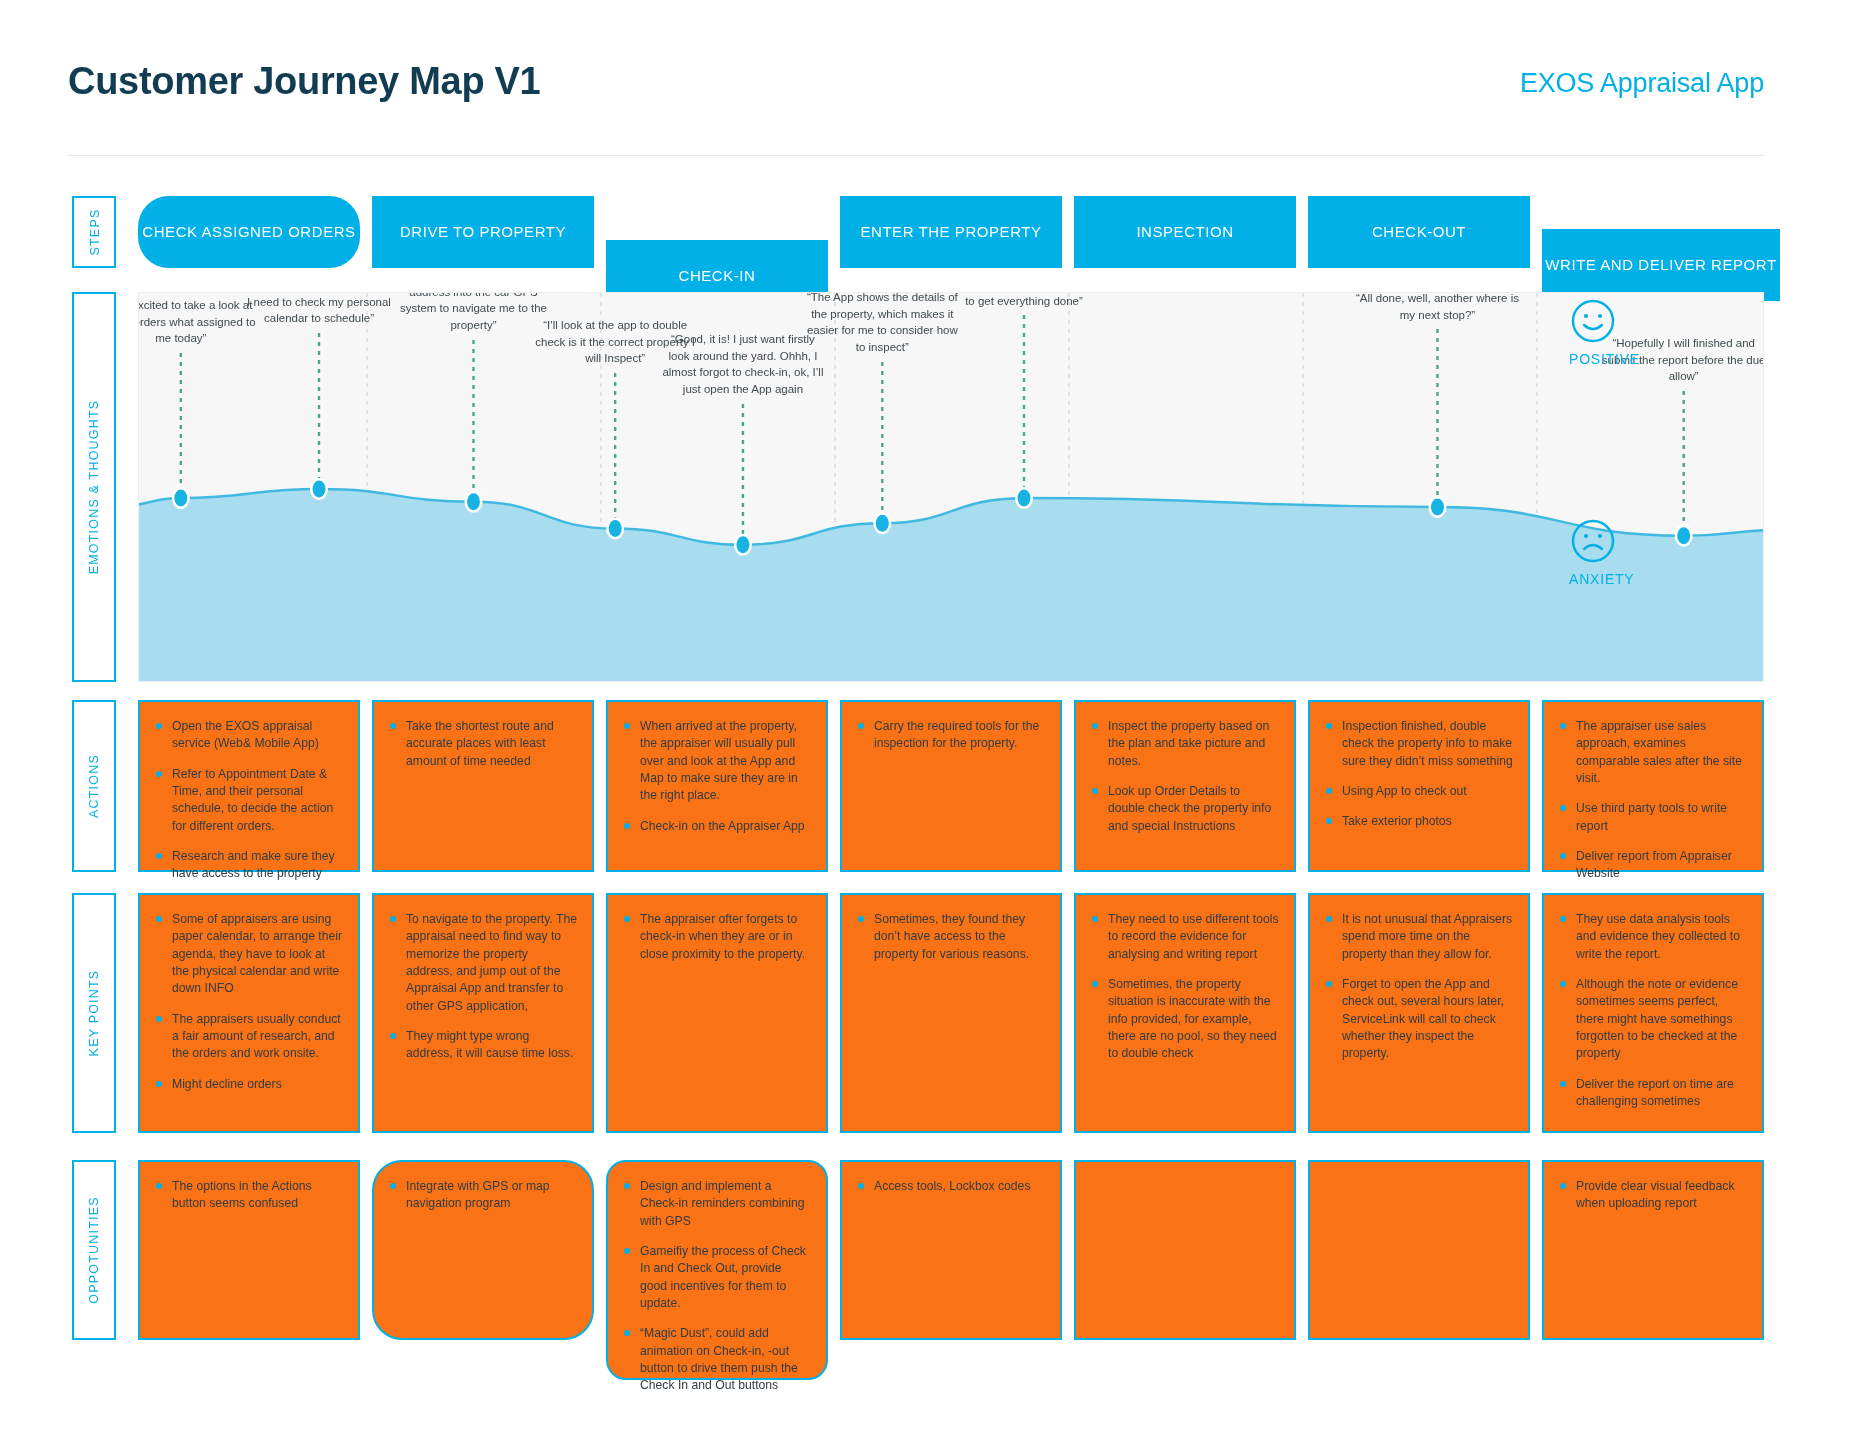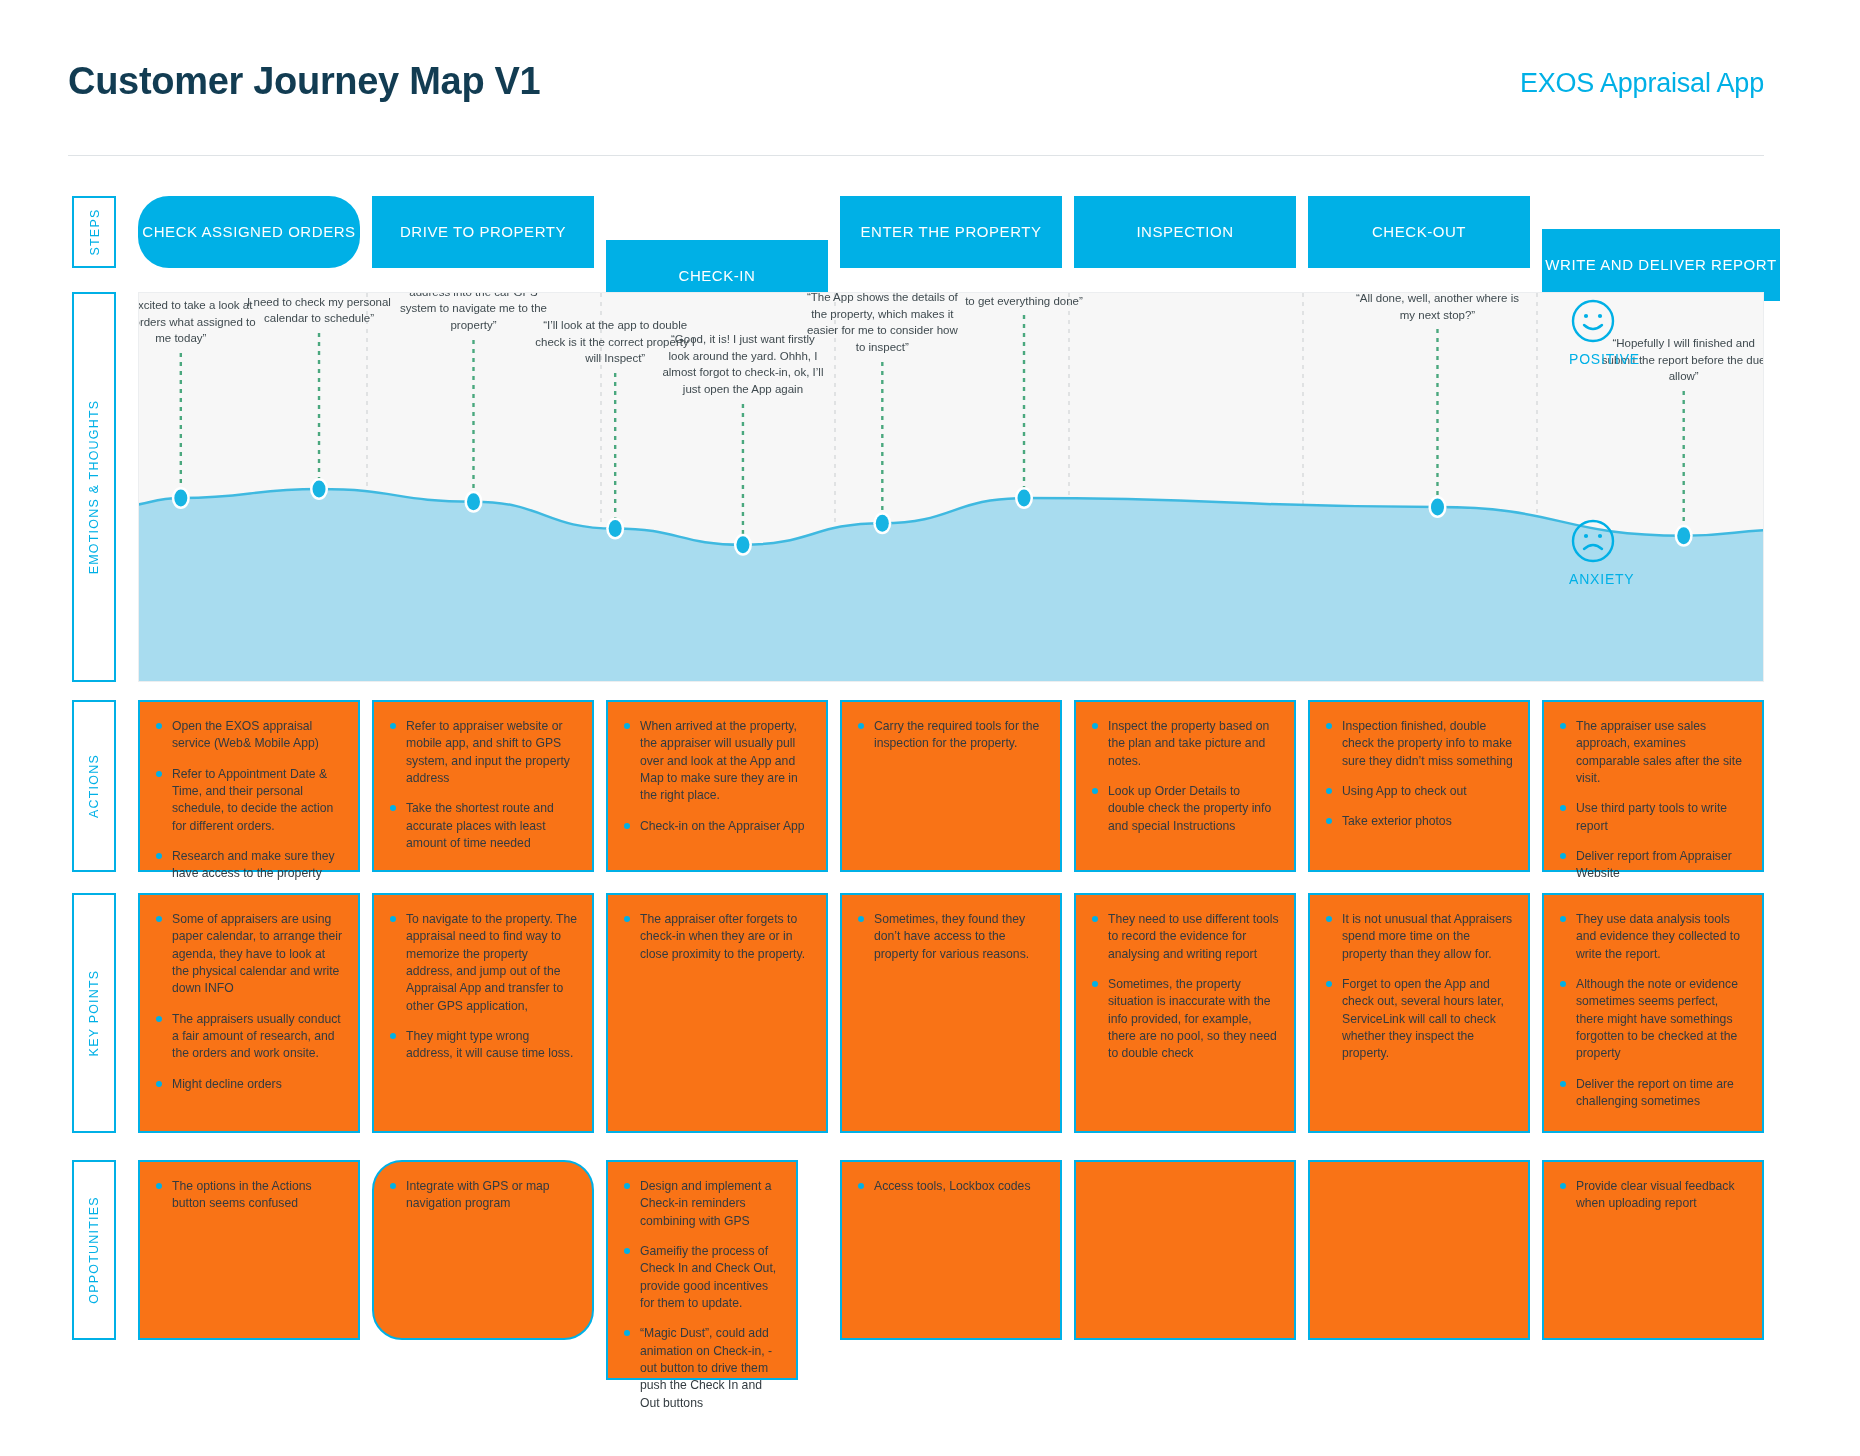--- a/index.html
+++ b/index.html
@@ -234,21 +234,20 @@
   <div id="actions-row">
       <div class="card" style="left: 138px; top: 700px; width: 222px; height: 172px;">
         <ul>
           <li>Open the EXOS appraisal service (Web&amp; Mobile App)</li>
           <li>Refer to Appointment Date &amp; Time, and their personal schedule, to decide the action for different orders.</li>
           <li>Research and make sure they have access to the property</li>
         </ul>
       </div>
       <div class="card" style="left: 372px; top: 700px; width: 222px; height: 172px;">
         <ul>
-          <li>Refer to appraiser website or mobile app, and shift to GPS system, and input the property address</li>
           <li>Take the shortest route and accurate places with least amount of time needed</li>
         </ul>
       </div>
       <div class="card" style="left: 606px; top: 700px; width: 222px; height: 172px;">
         <ul>
           <li>When arrived at the property, the appraiser will usually pull over and look at the App and Map to make sure they are in the right place.</li>
           <li>Check-in on the Appraiser App</li>
         </ul>
       </div>
       <div class="card" style="left: 840px; top: 700px; width: 222px; height: 172px;">
@@ -325,21 +324,21 @@
       <div class="card" style="left: 138px; top: 1160px; width: 222px; height: 180px;">
         <ul>
           <li>The options in the Actions button seems confused</li>
         </ul>
       </div>
       <div class="card" style="left: 372px; top: 1160px; width: 222px; height: 180px; border-radius: 30px;">
         <ul>
           <li>Integrate with GPS or map navigation program</li>
         </ul>
       </div>
-      <div class="card" style="left: 606px; top: 1160px; width: 192px; height: 220px;">
+      <div class="card" style="left: 606px; top: 1160px; width: 222px; height: 220px; border-radius: 20px;">
         <ul>
           <li>Design and implement a Check-in reminders combining with GPS</li>
           <li>Gameifiy the process of Check In and Check Out, provide good incentives for them to update.</li>
           <li>“Magic Dust”, could add animation on Check-in, -out button to drive them push the Check In and Out buttons</li>
         </ul>
       </div>
       <div class="card" style="left: 840px; top: 1160px; width: 222px; height: 180px;">
         <ul>
           <li>Access tools, Lockbox codes</li>
         </ul>

